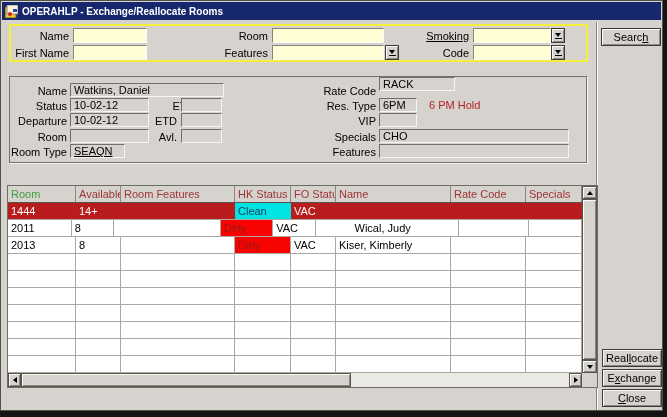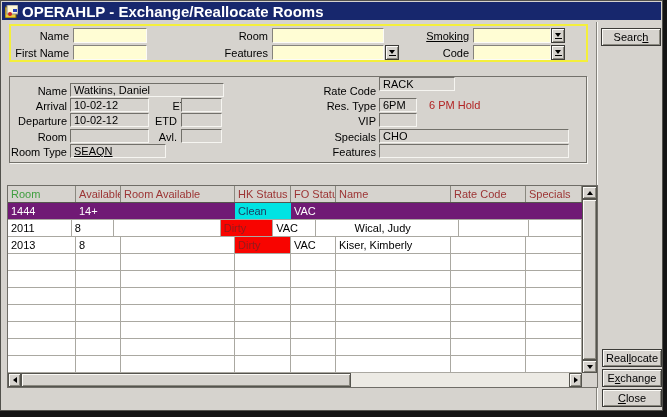--- a/index.html
+++ b/index.html
@@ -12,21 +12,21 @@
   .window{
     position:absolute;left:0;top:0;width:663px;height:411px;box-sizing:border-box;
     background:#d6d3ce;border:1px solid #52514c;
   }
   
   .titlebar{
     position:absolute;left:1px;top:1px;width:calc(100% - 2px);height:18px;
     background:#17276d;display:flex;align-items:center;padding-left:3px;gap:4px;
     box-sizing:border-box;
   }
-  .titlebar .title{color:#ffffff;font-size:15px;font-weight:bold;white-space:nowrap;}
+  .titlebar .title{color:#ffffff;font-size:10px;font-weight:bold;white-space:nowrap;}
   
   .slbl,.dlbl{position:absolute;font-size:11px;color:#000;height:13px;line-height:14px;
     text-align:right;white-space:nowrap;}
   .sinp{
     position:absolute;box-sizing:border-box;height:15px;background:#fffdd4;
     border:1px solid;border-color:#85837c #fcfbf7 #fcfbf7 #85837c;
     font-size:11px;padding:0 2px;font-family:"Liberation Sans",sans-serif;outline:none;
   }
   .dfld{
     position:absolute;box-sizing:border-box;height:14px;background:#d6d3ce;
@@ -148,37 +148,37 @@
       <span>r</span>
       <span>c</span>
       <u>h</u>
     </div>
 
   <div class="panel-detail"></div>
 
   <span class="dlbl" style="left:6px;top:83px;width:60px;">Name</span>
   <div class="dfld" style="left:69px;top:82px;width:154px;">Watkins, Daniel</div>
 
-  <span class="dlbl" style="left:6px;top:98px;width:60px;">Arrival</span>
+  <span class="dlbl" style="left:6px;top:98px;width:60px;">Status</span>
   <div class="dfld" style="left:69px;top:97px;width:79px;">10-02-12</div>
   <span class="dlbl" style="left:146px;top:98px;width:46px;">ETA</span>
   <div class="dfld" style="left:180px;top:97px;width:41px;"></div>
 
   <span class="dlbl" style="left:6px;top:113px;width:60px;">Departure</span>
   <div class="dfld" style="left:69px;top:112px;width:79px;">10-02-12</div>
   <span class="dlbl" style="left:130px;top:113px;width:46px;">ETD</span>
   <div class="dfld" style="left:180px;top:112px;width:41px;"></div>
 
   <span class="dlbl" style="left:6px;top:129px;width:60px;">Room</span>
   <div class="dfld" style="left:69px;top:128px;width:79px;"></div>
   <span class="dlbl" style="left:130px;top:129px;width:46px;">Avl.</span>
   <div class="dfld" style="left:180px;top:128px;width:41px;"></div>
 
   <span class="dlbl" style="left:6px;top:144px;width:60px;">Room Type</span>
-  <div class="dfld" style="left:69px;top:143px;width:96px;text-decoration:underline;">SEAQN</div>
+  <div class="dfld" style="left:69px;top:143px;width:55px;text-decoration:underline;">SEAQN</div>
 
   <span class="dlbl" style="left:300px;top:83px;width:75px;">Rate Code</span>
   <div class="dfld" style="left:378px;top:76px;width:76px;">RACK</div>
 
   <span class="dlbl" style="left:300px;top:98px;width:75px;">Res. Type</span>
   <div class="dfld" style="left:378px;top:97px;width:38px;">6PM</div>
   <span class="note-red" style="left:428px;top:98px;">6 PM Hold</span>
 
   <span class="dlbl" style="left:300px;top:113px;width:75px;">VIP</span>
   <div class="dfld" style="left:378px;top:112px;width:38px;"></div>
@@ -186,29 +186,29 @@
   <span class="dlbl" style="left:300px;top:129px;width:75px;">Specials</span>
   <div class="dfld" style="left:378px;top:128px;width:190px;">CHO</div>
 
   <span class="dlbl" style="left:300px;top:144px;width:75px;">Features</span>
   <div class="dfld" style="left:378px;top:143px;width:190px;"></div>
 
   <div class="tbl">
     <div class="tbl-head">
         <div class="th" style="width: 68px; color: rgb(63, 158, 63);">Room</div>
         <div class="th" style="width: 45px; color: rgb(156, 52, 52);">Available</div>
-        <div class="th" style="width: 114px; color: rgb(156, 52, 52);">Room Available</div>
+        <div class="th" style="width: 114px; color: rgb(156, 52, 52);">Room Features</div>
         <div class="th" style="width: 56px; color: rgb(156, 52, 52);">HK Status</div>
         <div class="th" style="width: 45px; color: rgb(156, 52, 52);">FO Status</div>
         <div class="th" style="width: 115px; color: rgb(156, 52, 52);">Name</div>
         <div class="th" style="width: 75px; color: rgb(156, 52, 52);">Rate Code</div>
         <div class="th" style="width: 56px; color: rgb(156, 52, 52);">Specials</div>
       </div>
     <div class="tbl-body">
-        <div class="tr selected" style="background: #701a75; color: rgb(255, 255, 255);">
+        <div class="tr selected" style="background: #b91c1c; color: rgb(255, 255, 255);">
           <div class="td" style="width: 68px;">1444</div>
           <div class="td" style="width: 45px;">14+</div>
           <div class="td" style="width: 114px;"></div>
           <div class="td" style="width: 56px; background: rgb(0, 227, 227); color: rgb(28, 58, 94);">Clean</div>
           <div class="td" style="width: 45px;">VAC</div>
           <div class="td" style="width: 75px;"></div>
           <div class="td" style="width: 56px;"></div>
         </div>
         <div class="tr">
           <div class="td" style="width: 68px;">2011</div>

